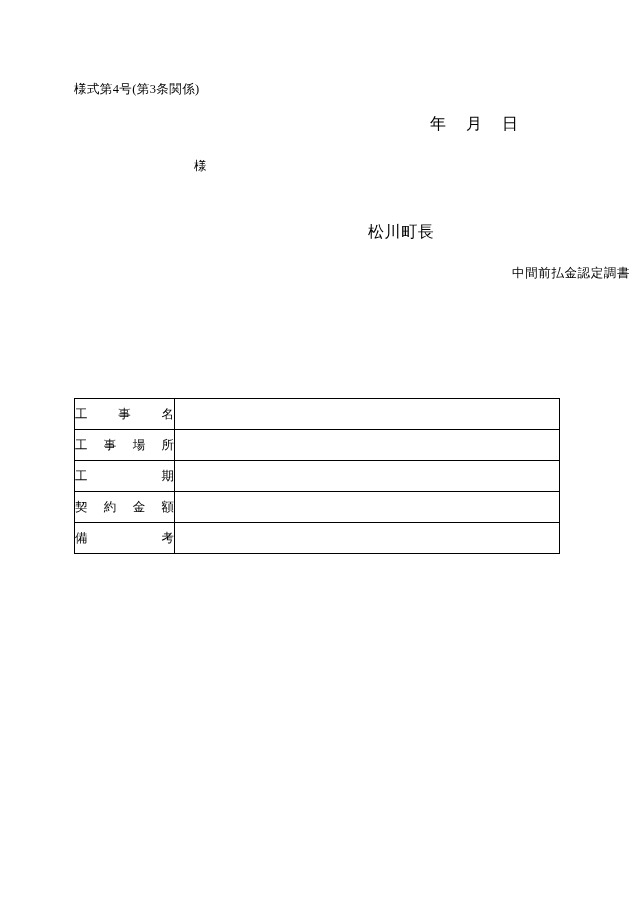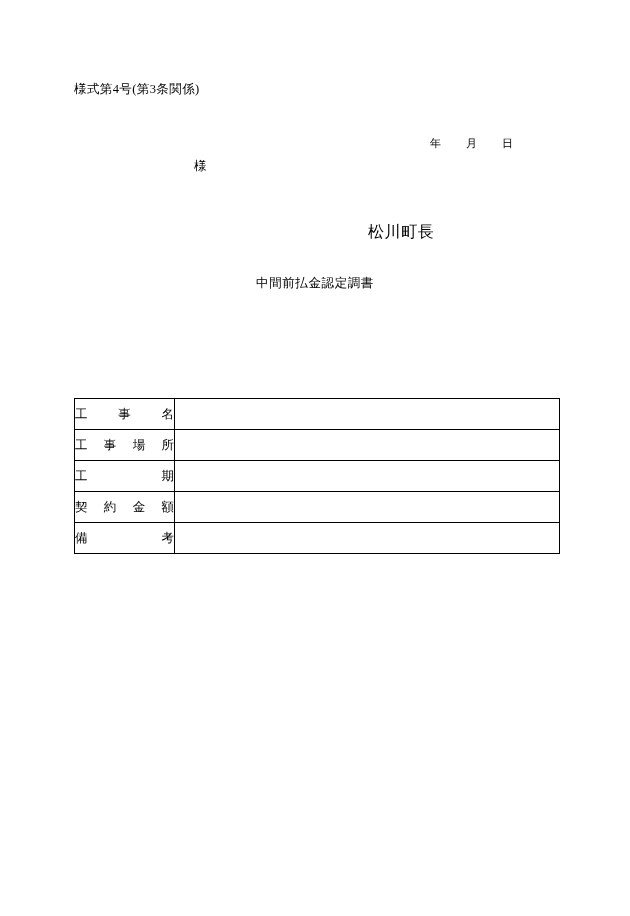--- a/index.html
+++ b/index.html
@@ -29,22 +29,22 @@
     top: 81px;
     font-size: 12.5px;
     letter-spacing: 0.4px;
     white-space: nowrap;
   }
 
   
   .date-line {
     position: absolute;
     left: 430px;
-    top: 136px;
-    font-size: 11px;
+    top: 114px;
+    font-size: 16px;
     white-space: nowrap;
   }
   .date-line .slot {
     display: inline-block;
     width: 36px;
   }
   .date-line .slot-wide {
     display: inline-block;
     width: 40px;
   }
@@ -63,23 +63,23 @@
     left: 368px;
     top: 222px;
     font-size: 16px;
     letter-spacing: 0.6px;
   }
 
   
   .doc-title {
     position: absolute;
     left: 0;
-    top: 275px;
+    top: 265px;
     width: 630px;
-    text-align: center;
+    text-align: right;
     font-size: 12.5px;
     letter-spacing: 0.6px;
   }
 
   
   .body-text {
     position: absolute;
     left: 74px;
     top: 318px;
     width: 484px;

